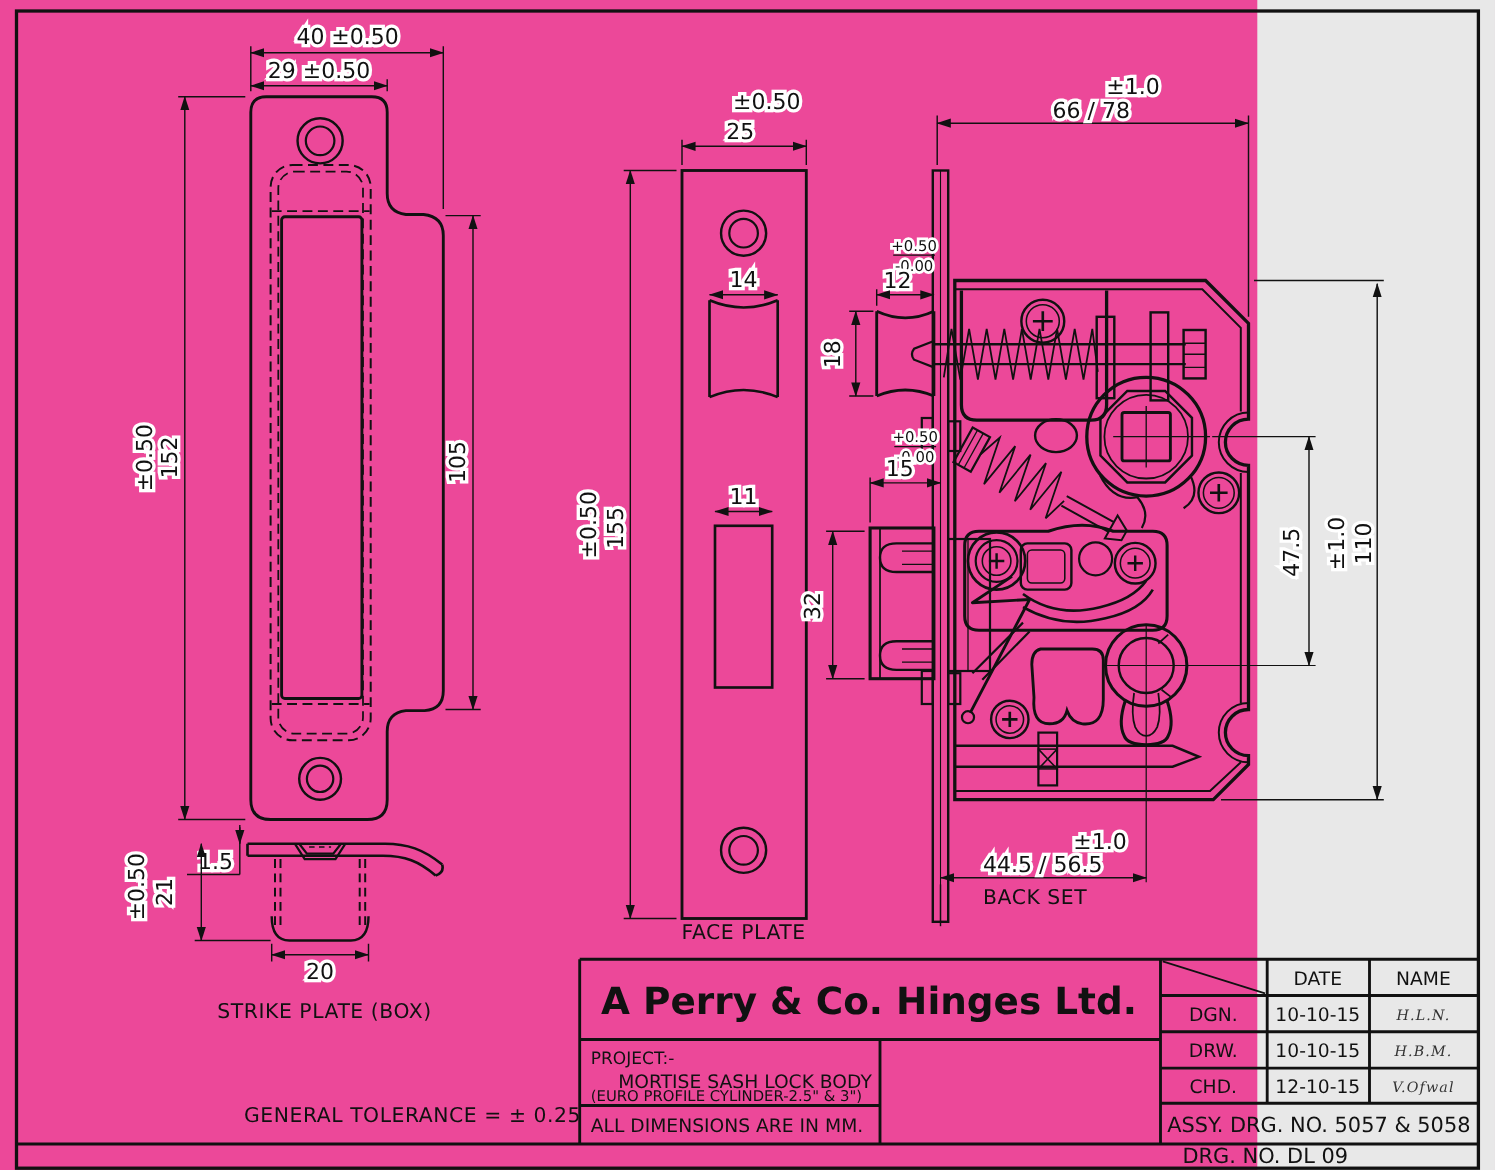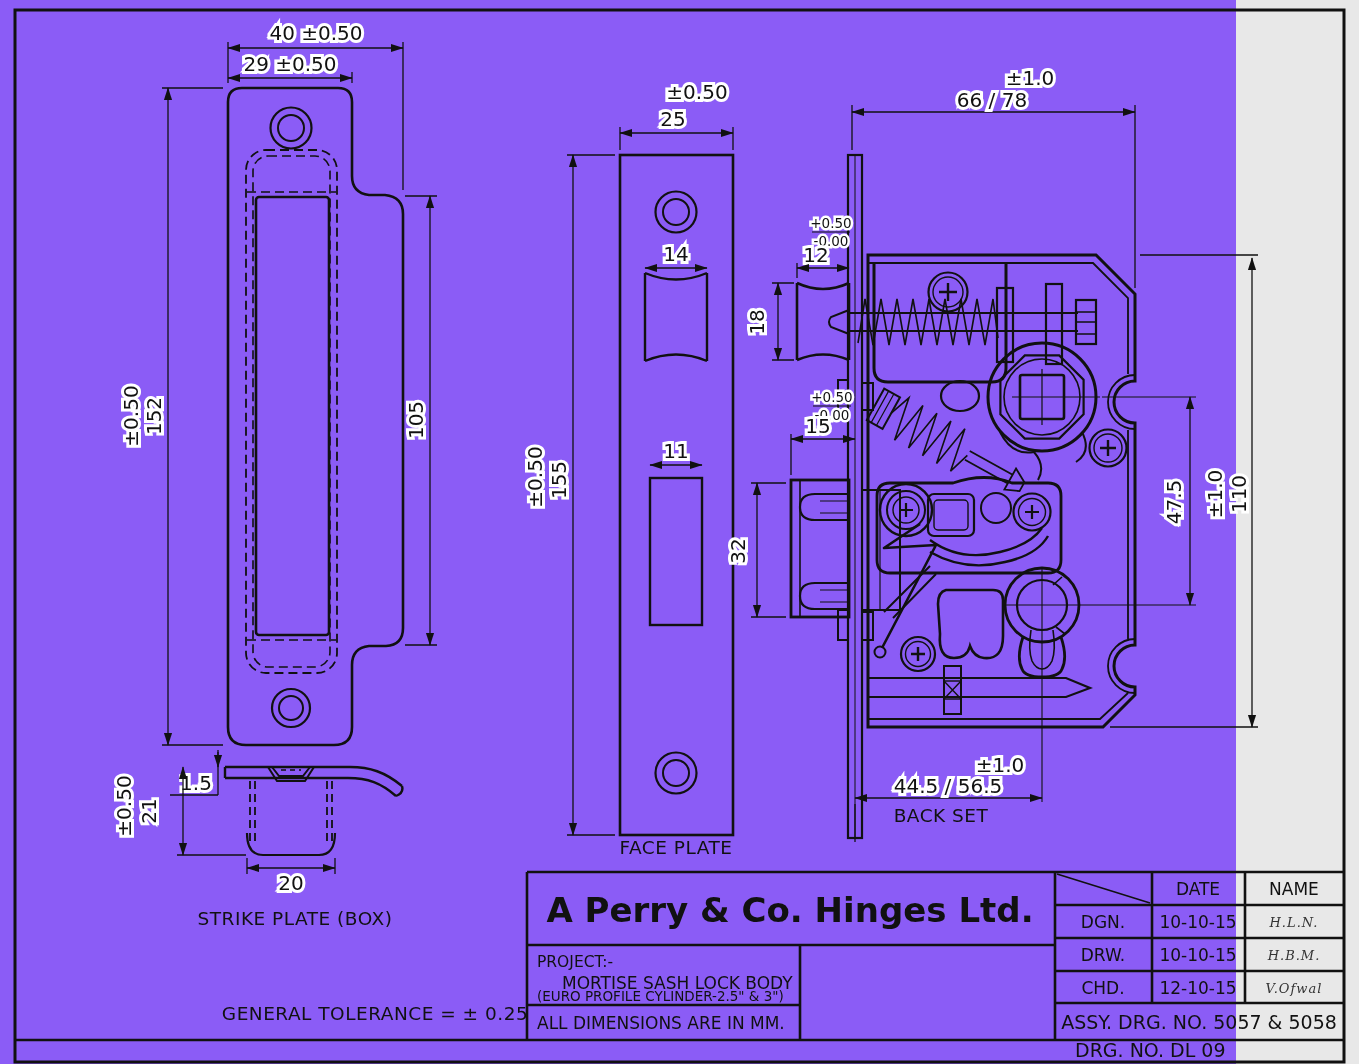--- a/index.html
+++ b/index.html
@@ -1,16 +1,16 @@
 <!DOCTYPE html>
 <html><head>
 <meta charset="utf-8">
 <style>
   html,body{margin:0;padding:0;background:#e8e8e8;}
-  .page{position:relative;width:1236px;height:1064px;background:#8b5cf6;font-family:"DejaVu Sans","Liberation Sans",sans-serif;}
+  .page{position:relative;width:1143px;height:1064px;background:#ec4899;font-family:"DejaVu Sans","Liberation Sans",sans-serif;}
   svg{position:absolute;left:0;top:0;}
   svg text{fill:#111;font-family:"DejaVu Sans","Liberation Sans",sans-serif;}
   .dim{font-size:20px;paint-order:stroke;stroke:#fff;stroke-width:6px;}
   .tol{font-size:13.5px;paint-order:stroke;stroke:#fff;stroke-width:5px;}
   .lbl{font-size:18.5px;letter-spacing:.5px;}
   .tb{font-size:17px;}
   .tbs{font-size:15.5px;}
   .big{font-size:34px;font-weight:bold;}
   .sig{font-size:13px;font-style:italic;font-family:"DejaVu Serif","Liberation Serif",serif;fill:#333;letter-spacing:1px;}
   .ln{stroke:#111;fill:none;}

